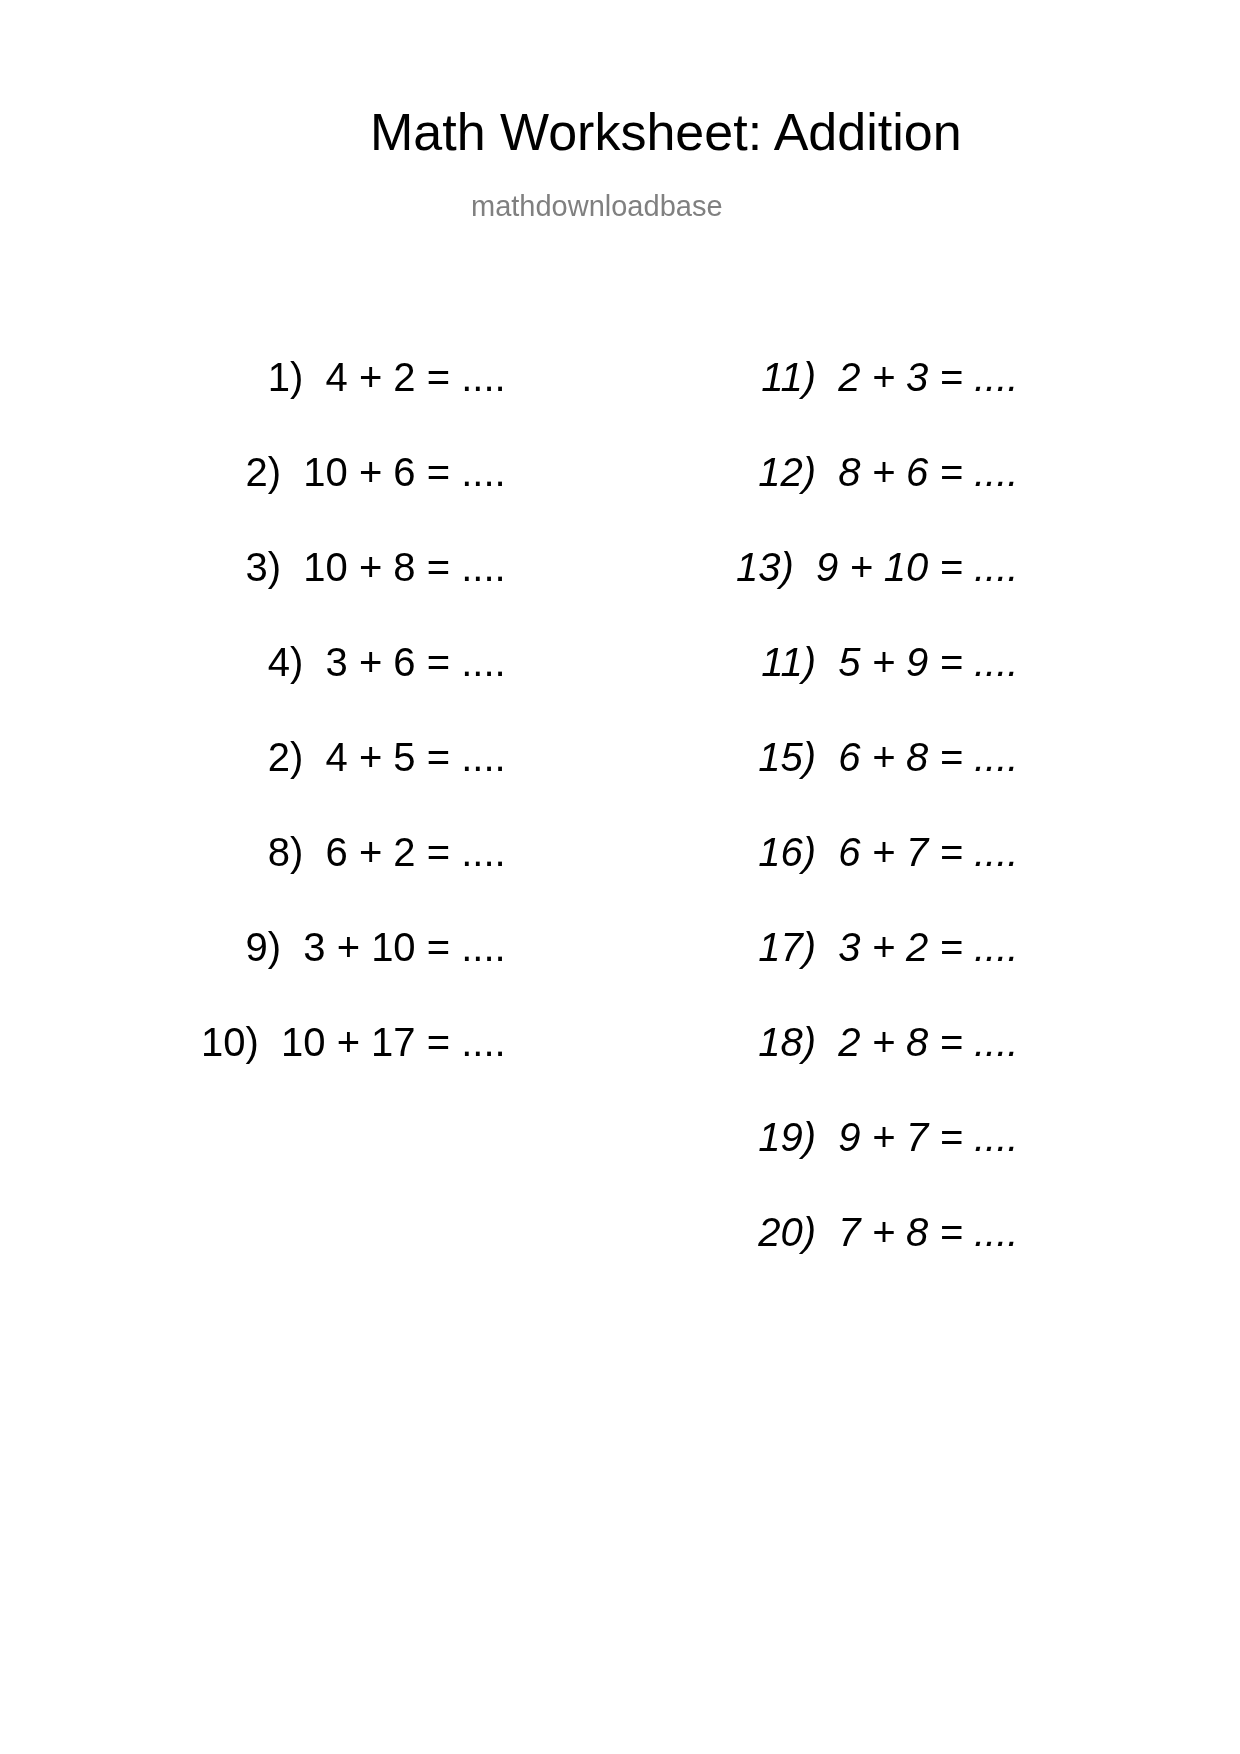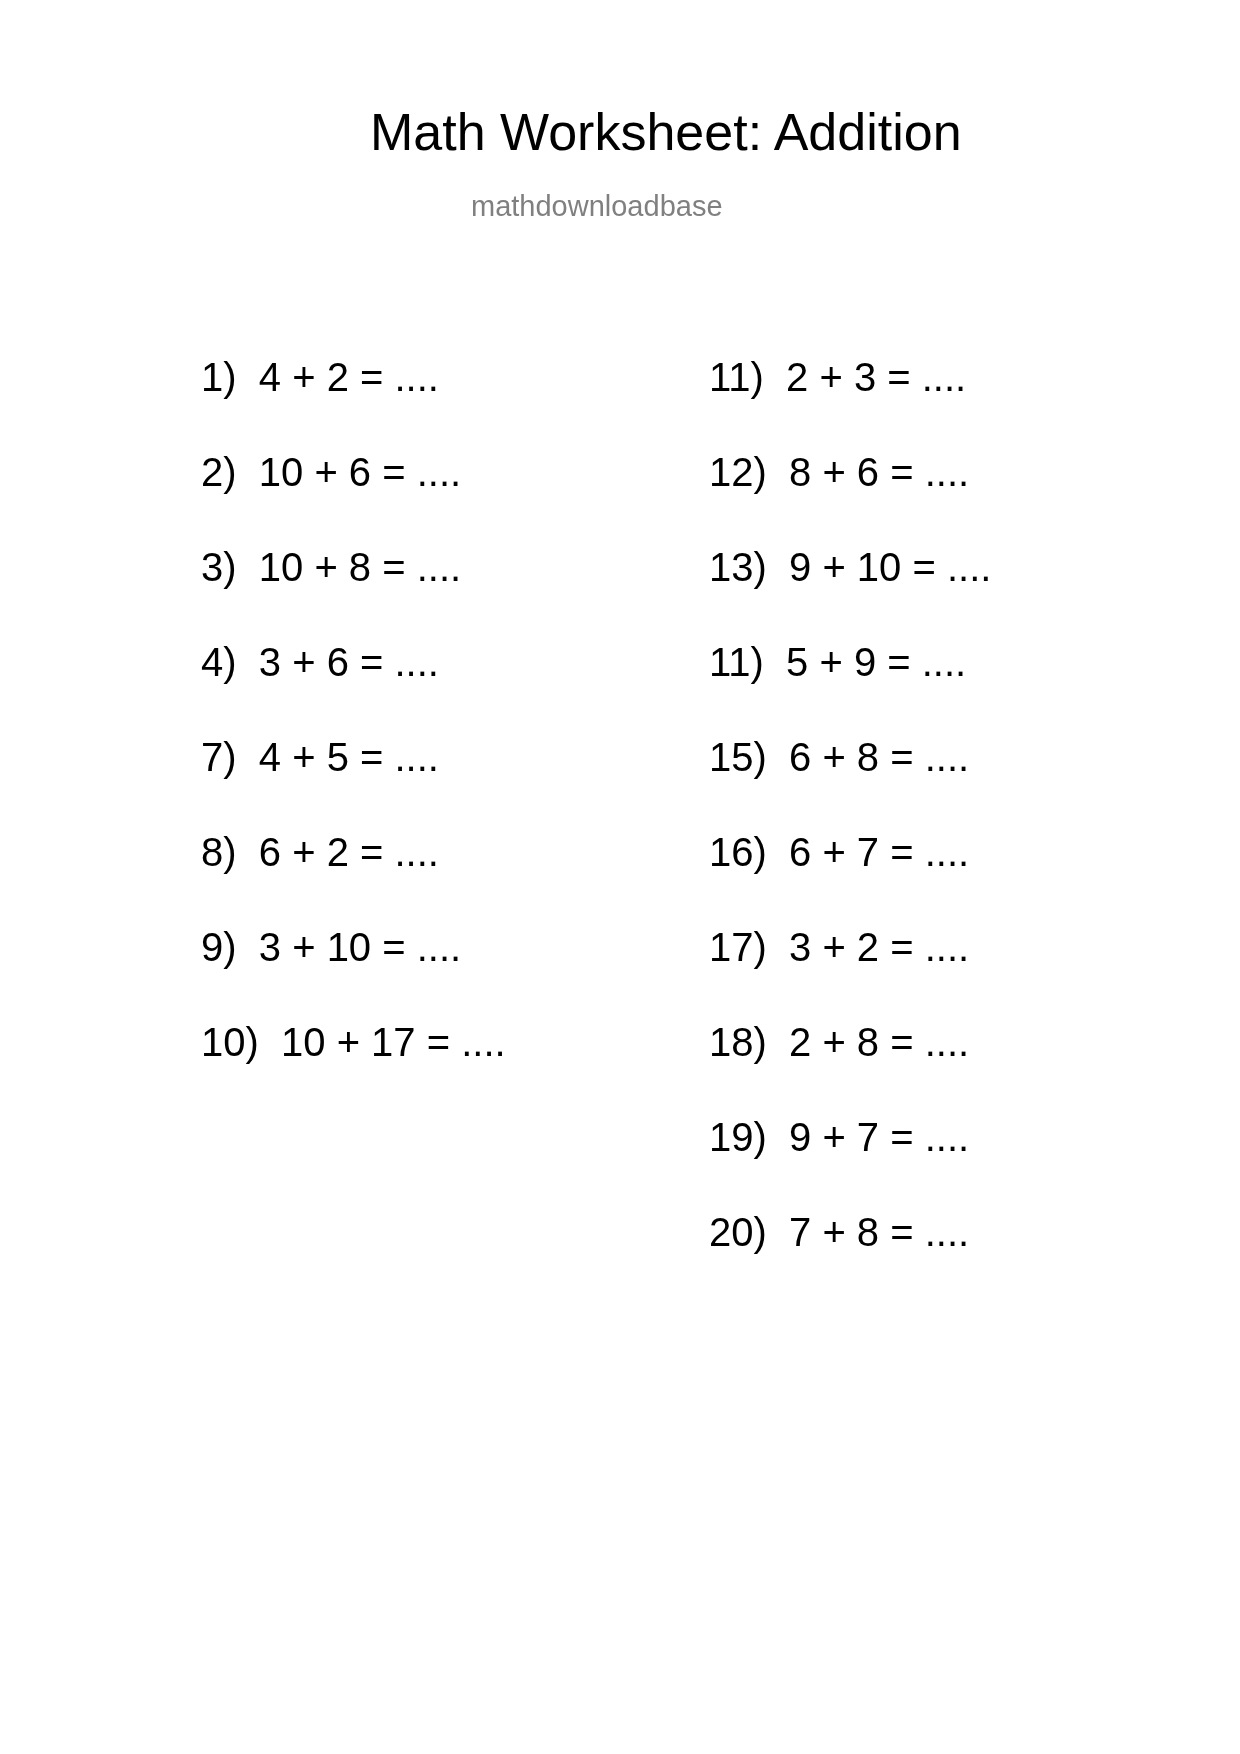--- a/index.html
+++ b/index.html
@@ -30,42 +30,43 @@
       left: 471px;
       top: 182px;
       font-size: 29px;
       line-height: 48px;
       color: #808080;
       white-space: nowrap;
     }
     .column {
       position: absolute;
       top: 352px;
+      text-align: right;
     }
     .column.left { left: 201px; }
-    .column.right { left: 709px; }
+    .column.right { left: 736px; font-style: italic; }
     .problem {
       height: 95px;
       font-size: 40px;
       line-height: 50px;
       white-space: pre;
     }
   </style>
 </head>
 <body>
 
 <h1 class="title">Math Worksheet: Addition</h1>
 <div class="subtitle">mathdownloadbase</div>
 
 <div class="column left">
   <div class="problem">1)  4 + 2 = ....</div>
   <div class="problem">2)  10 + 6 = ....</div>
   <div class="problem">3)  10 + 8 = ....</div>
   <div class="problem">4)  3 + 6 = ....</div>
-  <div class="problem">7)  4 + 5 = ....</div>
+  <div class="problem">2)  4 + 5 = ....</div>
   <div class="problem">8)  6 + 2 = ....</div>
   <div class="problem">9)  3 + 10 = ....</div>
   <div class="problem">10)  10 + 17 = ....</div>
 </div>
 
 <div class="column right">
   <div class="problem">11)  2 + 3 = ....</div>
   <div class="problem">12)  8 + 6 = ....</div>
   <div class="problem">13)  9 + 10 = ....</div>
   <div class="problem">11)  5 + 9 = ....</div>

